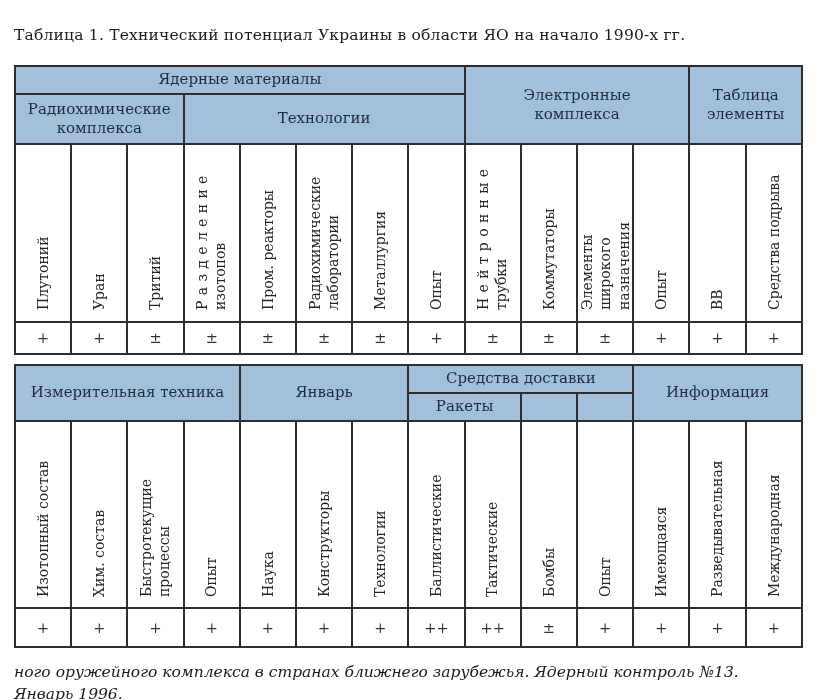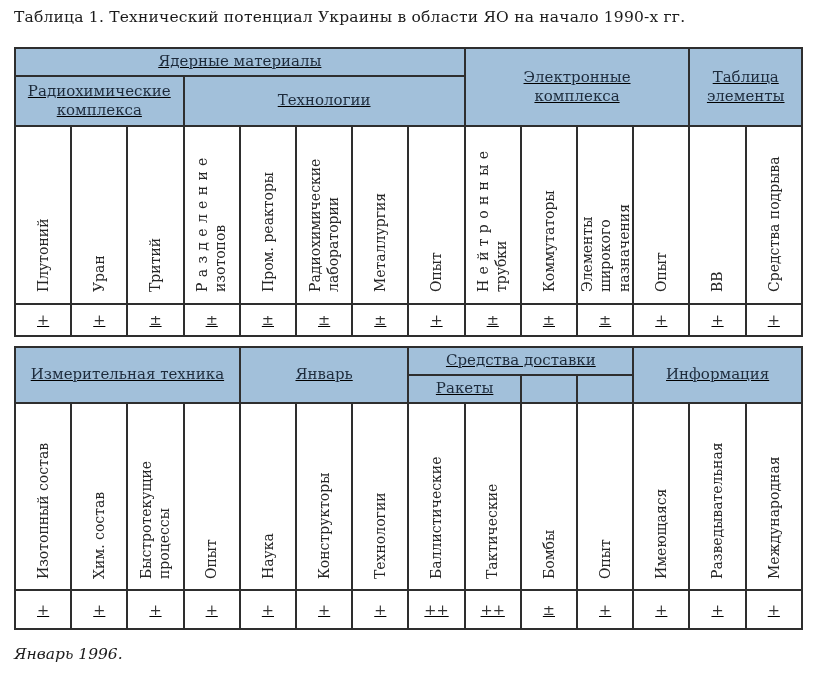--- a/index.html
+++ b/index.html
@@ -5,36 +5,35 @@
   html, body {
     margin: 0;
     padding: 0;
     background: #ffffff;
     font-family: "DejaVu Serif", serif;
   }
   .page {
     width: 809px;
     height: 700px;
     box-sizing: border-box;
-    padding: 6px 14px 0 14px;
+    padding: 24px 14px 0 14px;
     background: #ffffff;
     overflow: hidden;
   }
   .caption {
     font-size: 15.5px;
     font-weight: normal;
     color: #1b1b1b;
     margin: 2px 0 21px 0;
     letter-spacing: 0.2px;
   }
   table.grid {
     border-collapse: collapse;
     table-layout: fixed;
     width: 789px;
-    text-decoration: underline;
   }
   table.grid col { width: 7.1428%; }
   table.grid td {
     border: 2px solid #2e2e2e;
     overflow: hidden;
     padding: 0;
   }
   .group-cell {
     background: #a2c0da;
     text-align: center;
@@ -215,15 +214,16 @@
           <td class="val-cell">±</td>
           <td class="val-cell">+</td>
           <td class="val-cell">+</td>
           <td class="val-cell">+</td>
           <td class="val-cell">+</td>
         </tr>
       </tbody>
     </table>
 
   <div class="source">
+    <div>ного оружейного комплекса в странах ближнего зарубежья. Ядерный контроль №13.</div>
     <div>Январь 1996.</div>
   </div>
 </div>
 
 </body></html>

